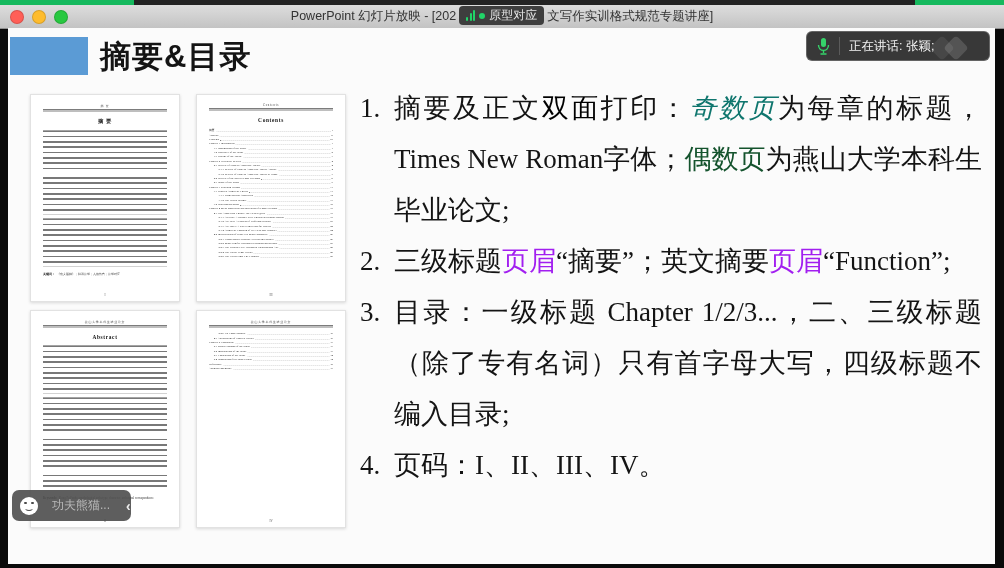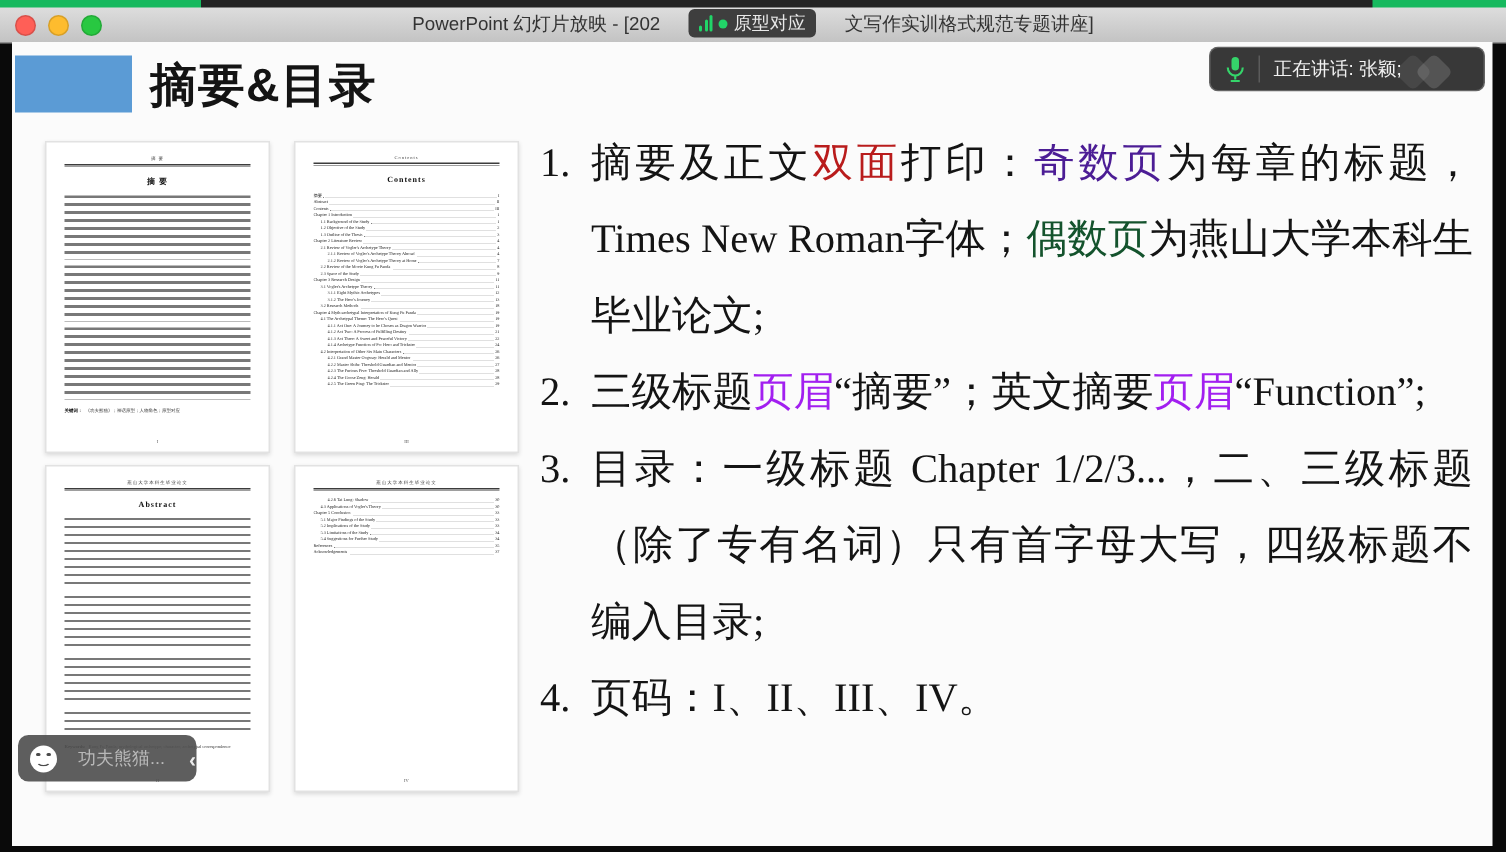--- a/index.html
+++ b/index.html
@@ -11,21 +11,21 @@
   .green-corner{position:absolute;top:0;height:6px;background:#16b95e;}
   .gc-left{left:0;width:134px;}
   .gc-right{right:0;width:89px;height:9px;}
 
   
   .titlebar{position:absolute;top:5px;left:0;right:0;height:23px;
     background:linear-gradient(#dddddd,#c3c3c3);border-bottom:1px solid #8f8f8f;
     display:flex;align-items:center;justify-content:center;}
   .lights{position:absolute;left:10px;top:0;bottom:0;display:flex;align-items:center;gap:8px;}
   .light{width:12px;height:12px;border-radius:50%;border:0.5px solid rgba(0,0,0,.15);}
-  .title-wrap{display:flex;align-items:center;gap:19px;font-size:12.5px;color:#333;white-space:nowrap;}
+  .title-wrap{display:flex;align-items:center;gap:3px;font-size:12.5px;color:#333;white-space:nowrap;}
   .meeting-pill{background:#3e3e3e;border-radius:4px;height:19px;display:flex;align-items:center;
     padding:0 7px;gap:4px;color:#e8e8e8;font-size:12px;margin-top:-2px;}
   .eq{display:flex;align-items:flex-end;gap:1.5px;height:11px;}
   .eq span{width:2px;background:#21d468;border-radius:1px;}
   .eq .b1{height:4px;}.eq .b2{height:8px;}.eq .b3{height:11px;}
   .green-dot{width:6px;height:6px;border-radius:50%;background:#21d468;}
 
   
   .stage{position:absolute;left:8px;top:28px;width:987px;height:536px;background:#fbfbfb;}
   .accent-block{position:absolute;left:2px;top:9px;width:78px;height:38px;background:#5b9bd5;}
@@ -369,21 +369,21 @@
               <span class="p">37</span>
             </div>
           </div>
         <div class="page-num">IV</div>
       </div>
     </div>
 
     <div class="rules-list" id="rules-list">
         <div class="rule-item">
           <span class="num">1.</span>
-          <div class="txt"><span>摘要及正文</span><span style="color: #b91c1c;">双面</span><span>打印：</span><span style="color: #4c1d95;">奇数页</span><span>为每章的标题，Times New Roman字体；</span><span style="color: #14532d;">偶数页</span><span>为燕山大学本科生毕业论文;</span></div>
+          <div class="txt"><span>摘要及正文</span><span style="color: #000000;">双面</span><span>打印：</span><span style="color: #0f766e; font-style: italic;">奇数页</span><span>为每章的标题，Times New Roman字体；</span><span style="color: #14532d;">偶数页</span><span>为燕山大学本科生毕业论文;</span></div>
         </div>
         <div class="rule-item">
           <span class="num">2.</span>
           <div class="txt"><span>三级标题</span><span style="color: rgb(162, 31, 240);">页眉</span><span>“摘要”；英文摘要</span><span style="color: rgb(162, 31, 240);">页眉</span><span>“Function”;</span></div>
         </div>
         <div class="rule-item">
           <span class="num">3.</span>
           <div class="txt"><span>目录：一级标题 Chapter 1/2/3...，二、三级标题（除了专有名词）只有首字母大写，四级标题不编入目录;</span></div>
         </div>
         <div class="rule-item">

